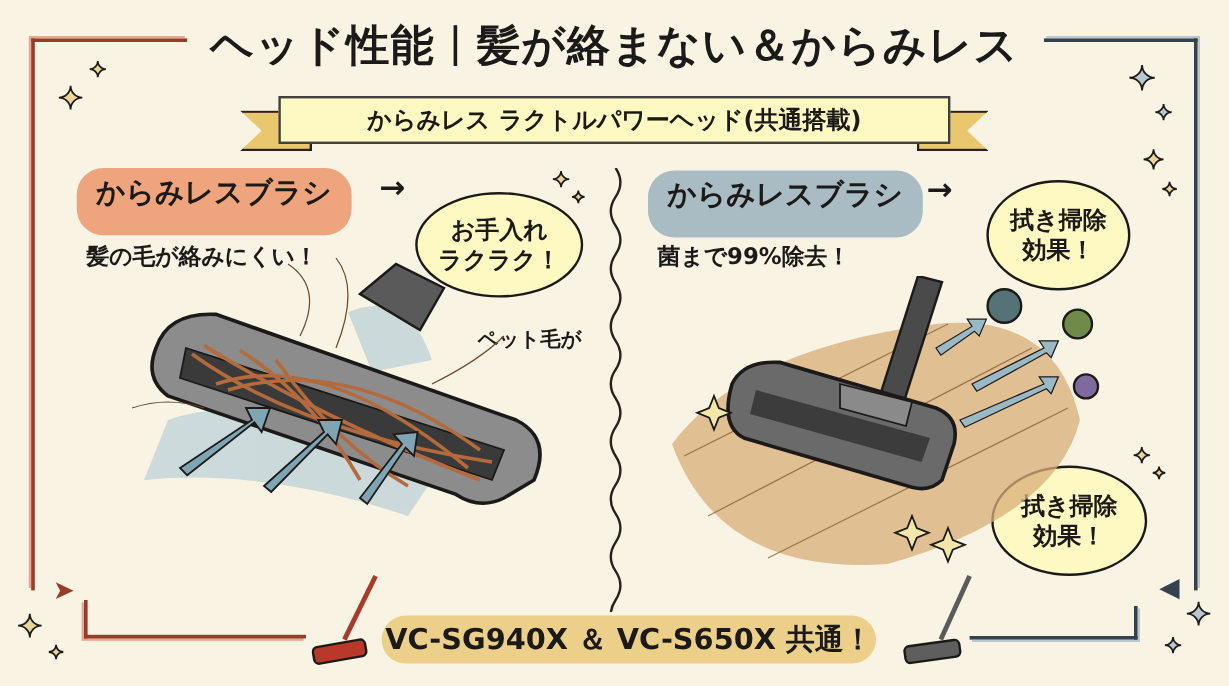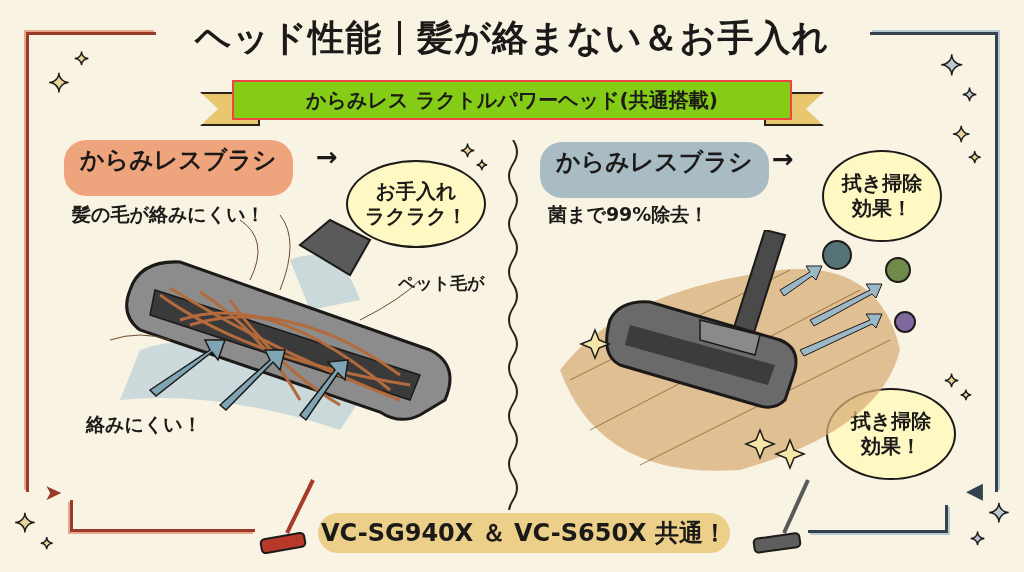--- a/index.html
+++ b/index.html
@@ -15,21 +15,21 @@
       left: 0; top: 14px; width: 1024px; text-align: center;
       font-size: 36px; font-weight: bold; letter-spacing: 1px;
     }
     .title .sep { display: inline-block; width: 3px; height: 34px; background: #1c1a18; margin: 0 16px; vertical-align: -5px; }
     .ribbon-wrap { left: 232px; top: 80px; width: 560px; height: 46px; }
     .ribbon-tail { position: absolute; top: 12px; width: 60px; height: 34px; background: #e8c76f; border: 2px solid #2a2218; }
     .ribbon-tail.l { left: -32px; clip-path: polygon(0 0, 100% 0, 100% 100%, 0 100%, 30% 50%); }
     .ribbon-tail.r { right: -32px; clip-path: polygon(0 0, 100% 0, 70% 50%, 100% 100%, 0 100%); }
     .ribbon {
       position: absolute; left: 0; top: 0; width: 560px; height: 40px;
-      background: #84cc16; border: 2px solid #ef4444;
+      background: #fef9c3; border: 2px solid #404040;
       font-size: 20px; font-weight: bold; text-align: center; line-height: 36px;
     }
     .frame-l { left: 26px; top: 32px; width: 130px; height: 460px; border-left: 3px solid #9a3a2a; border-top: 3px solid #9a3a2a; box-shadow: -2px -2px 0 #e8a890; }
     .frame-l-bottom { left: 70px; top: 500px; width: 185px; height: 32px; border-left: 3px solid #9a3a2a; border-bottom: 3px solid #9a3a2a; box-shadow: -2px 2px 0 #e8a890; }
     .frame-r { left: 870px; top: 32px; width: 128px; height: 460px; border-right: 3px solid #34424f; border-top: 3px solid #34424f; box-shadow: 2px -2px 0 #b9c7d0; }
     .frame-r-bottom { left: 808px; top: 505px; width: 140px; height: 28px; border-right: 3px solid #34424f; border-bottom: 3px solid #34424f; box-shadow: 2px 2px 0 #b9c7d0; }
     .arrowhead-l { left: 44px; top: 480px; font-size: 22px; color: #9a3a2a; font-weight: bold; }
     .arrowhead-r { left: 966px; top: 478px; font-size: 22px; color: #34424f; font-weight: bold; }
     .divider { left: 505px; top: 140px; width: 16px; height: 370px; }
     .pill {
@@ -50,21 +50,21 @@
     .sparkle.blue { color: #b9c7d0; }
     .footer-pill {
       left: 318px; top: 513px; width: 412px; height: 40px; border-radius: 20px;
       background: #ecd08a; font-size: 24px; font-weight: bold; text-align: center; line-height: 40px;
     }
   </style>
 </head>
 <body>
 
 <div class="abs title">
-  <span>ヘッド性能</span><span class="sep"></span><span>髪が絡まない＆お手入れ</span>
+  <span>ヘッド性能</span><span class="sep"></span><span>髪が絡まない＆からみレス</span>
 </div>
 
 <div class="abs ribbon-wrap">
   <div class="ribbon-tail l"></div>
   <div class="ribbon-tail r"></div>
   <div class="ribbon">からみレス ラクトルパワーヘッド(共通搭載)</div>
 </div>
 
 <div class="abs frame-l"></div>
 <div class="abs frame-l-bottom"></div>
@@ -92,21 +92,20 @@
 <svg class="abs divider" viewBox="0 0 16 370">
   <path d="M8 0 q8 12 0 24 q-8 12 0 24 q8 12 0 24 q-8 12 0 24 q8 12 0 24 q-8 12 0 24 q8 12 0 24 q-8 12 0 24 q8 12 0 24 q-8 12 0 24 q8 12 0 24 q-8 12 0 24 q8 12 0 24 q-8 12 0 24 q8 12 0 24 q-8 12 0 24" fill="none" stroke="#2a2218" stroke-width="2"></path>
 </svg>
 
 <div class="abs pill pill-l">
   <span>からみレスブラシ</span>
 </div>
 <div class="abs arrow-text" style="left:316px;top:142px;">→</div>
 <div class="abs note" style="left:72px;top:202px;">髪の毛が絡みにくい！</div>
 <div class="abs note" style="left:86px;top:412px;">
-  <div>絡みにくい！</div>
 </div>
 <div class="abs note" style="left:398px;top:272px;font-size:17px;">ペット毛が</div>
 <div class="abs bubble" style="left:346px;top:160px;width:140px;height:88px;">
   <span class="txt">お手入れ
 ラクラク！</span>
 </div>
 
 <svg class="abs" style="left:100px;top:200px;" width="400" height="230" viewBox="0 0 400 230">
 
   <g fill="#b9cfd8" opacity="0.7">

